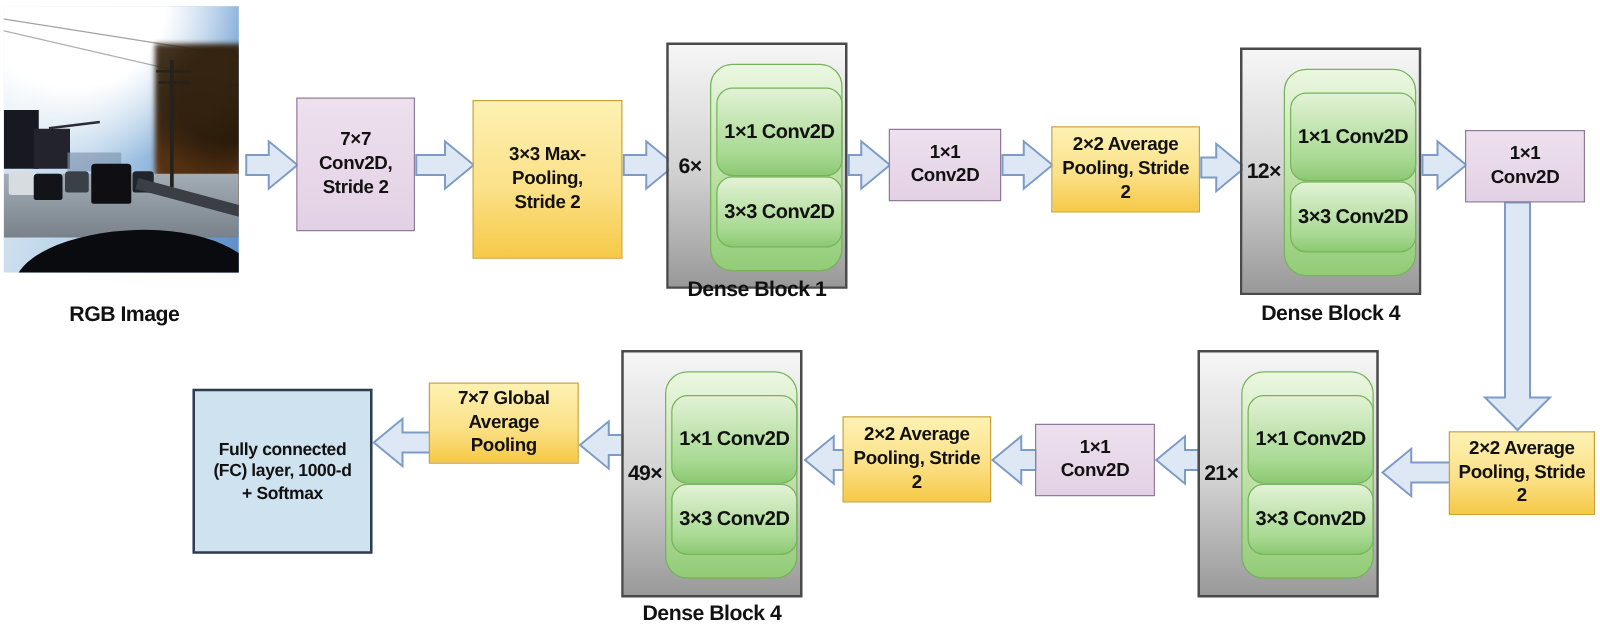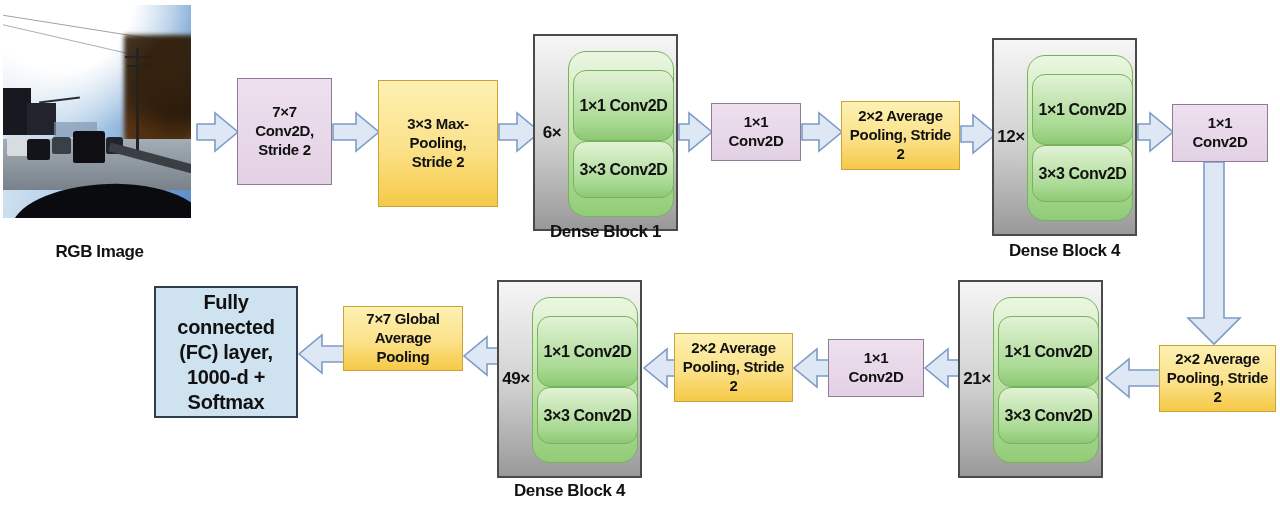--- a/index.html
+++ b/index.html
@@ -7,21 +7,21 @@
     position:relative;width:1280px;height:508px;background:#ffffff;overflow:hidden;
     font-family:"Liberation Sans","DejaVu Sans",sans-serif;color:#111;
   }
   .box{
     position:absolute;display:flex;align-items:center;justify-content:center;
     text-align:center;font-weight:bold;font-size:15px;line-height:1.25;
     letter-spacing:-0.3px;box-sizing:border-box;
   }
   .purple{background:linear-gradient(180deg,#eee0ef,#e2d1e4);border:1.6px solid #8e7b97;}
   .yellow{background:linear-gradient(180deg,#fdf1b2 0%,#fbe189 55%,#f6c947 100%);border:1.6px solid #c9a339;}
-  .blue{background:#cfe2ef;border:2.5px solid #2e3c4e;font-size:20px;}
+  .blue{background:#cfe2ef;border:2.5px solid #2e3c4e;font-size:14px;margin-top:25px;}
   .dense{position:absolute;background:linear-gradient(180deg,#f6f6f6 0%,#cfcfcf 55%,#999999 100%);border:2px solid #4a4a4a;box-sizing:border-box;}
   .mult{position:absolute;left:0;top:0;bottom:0;width:34px;display:flex;align-items:center;justify-content:center;font-weight:bold;font-size:17px;letter-spacing:-0.5px;}
   .green-outer{position:absolute;left:33px;top:15px;width:106px;height:166px;border-radius:18px;background:linear-gradient(180deg,#ebf7e1 0%,#b6de9e 60%,#92cc78 100%);border:1.6px solid #77b35b;box-sizing:border-box;}
   .green-inner{position:absolute;left:38px;width:101px;border-radius:13px;background:linear-gradient(180deg,#e2f2d5 0%,#a8d992 75%,#8cc973 100%);border:1.6px solid #77b35b;display:flex;align-items:center;justify-content:center;font-weight:bold;font-size:16px;letter-spacing:-0.4px;white-space:nowrap;box-sizing:border-box;}
   .gi1{top:34px;height:71px;}
   .gi2{top:105px;height:57px;}
   .caption{position:absolute;text-align:center;font-weight:bold;font-size:17px;letter-spacing:-0.4px;}
   .arrows{position:absolute;left:0;top:0;pointer-events:none;}
   .arrows polygon{fill:#dde8f4;stroke:#7d9bc7;stroke-width:1.6;}
   

